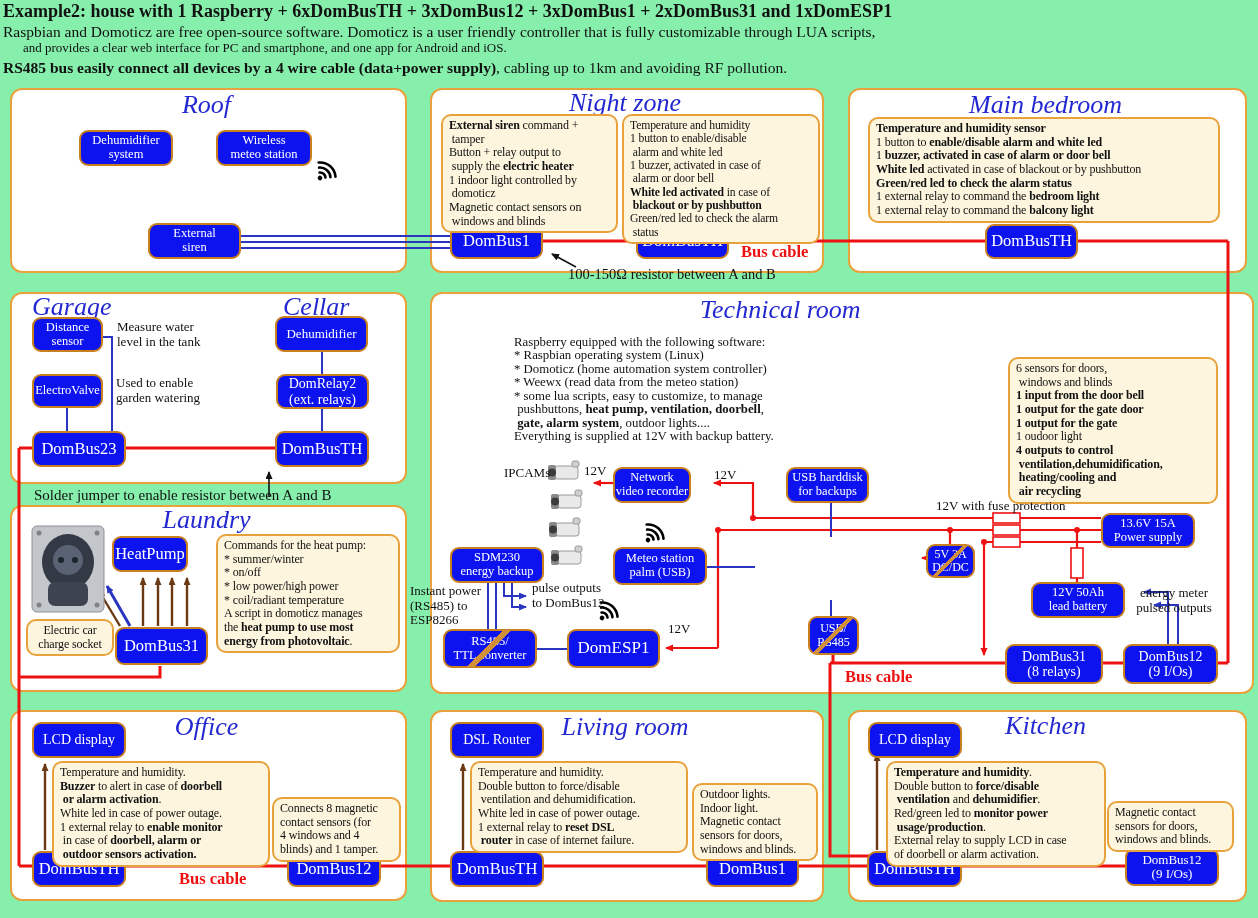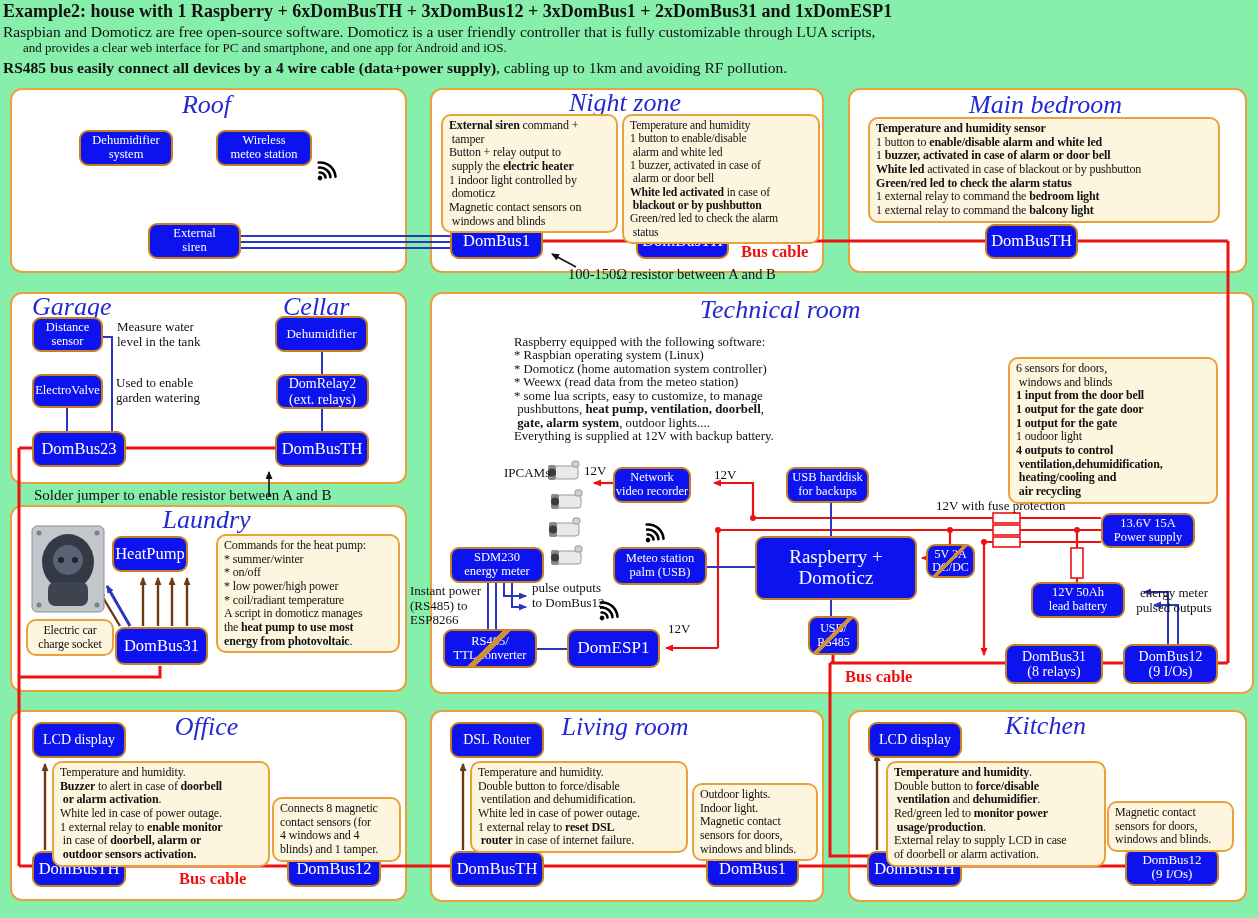--- a/index.html
+++ b/index.html
@@ -210,26 +210,24 @@
   <div class="dev" style="left:32px;top:431px;width:94px;height:36px;font-size:16.5px">DomBus23</div>
   <div class="dev" style="left:275px;top:316px;width:93px;height:36px;font-size:13px">Dehumidifier</div>
   <div class="dev" style="left:276px;top:374px;width:93px;height:35px;font-size:14px">DomRelay2
 (ext. relays)</div>
   <div class="dev" style="left:275px;top:431px;width:94px;height:36px;font-size:16.5px">DomBusTH</div>
 
   <div class="dev" style="left:613px;top:467px;width:78px;height:36px;font-size:12.5px">Network
 video recorder</div>
   <div class="dev" style="left:786px;top:467px;width:83px;height:36px;font-size:12.5px">USB harddisk
 for backups</div>
-  <div class="dev" style="left:755px;top:536px;width:162px;height:64px;font-size:19px">Raspberry +
-Domoticz</div>
   <div class="dev" style="left:613px;top:547px;width:94px;height:38px;font-size:12.5px">Meteo station
 palm (USB)</div>
   <div class="dev" style="left:450px;top:547px;width:94px;height:36px;font-size:12.5px">SDM230
-energy meter</div>
+energy backup</div>
   <div class="dev diag" style="left:443px;top:629px;width:94px;height:39px;font-size:12.5px">RS485/
 TTL converter</div>
   <div class="dev" style="left:567px;top:629px;width:93px;height:39px;font-size:17px">DomESP1</div>
   <div class="dev diag" style="left:808px;top:616px;width:51px;height:39px;font-size:12px">USB/
 RS485</div>
   <div class="dev diag" style="left:926px;top:544px;width:49px;height:34px;font-size:12px">5V 3A
 DC/DC</div>
   <div class="dev" style="left:1101px;top:513px;width:94px;height:35px;font-size:12.5px">13.6V 15A
 Power supply</div>
   <div class="dev" style="left:1031px;top:582px;width:94px;height:36px;font-size:12.5px">12V 50Ah

